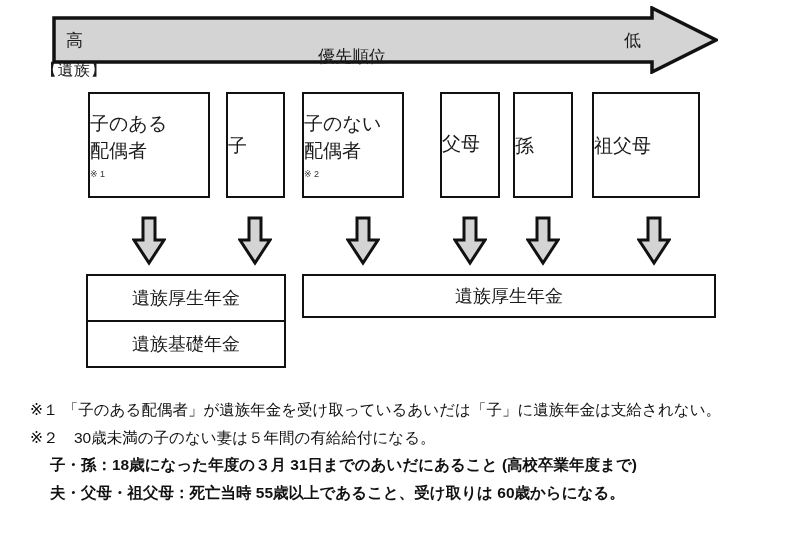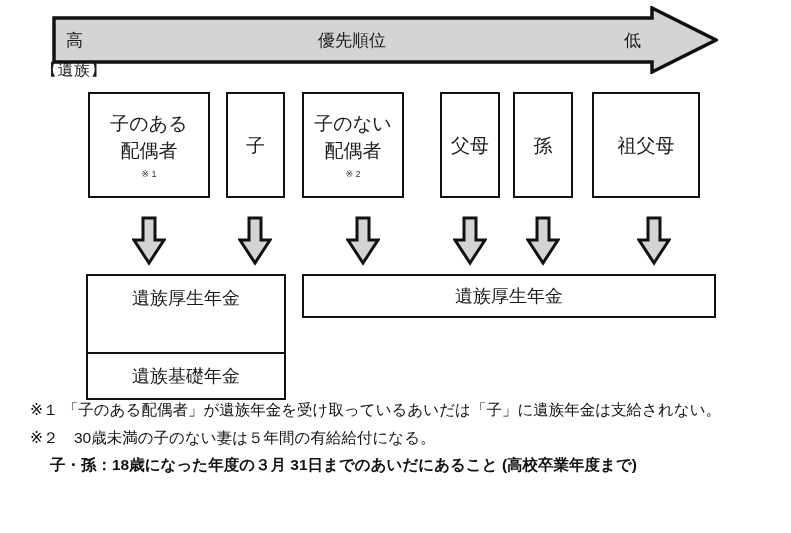--- a/index.html
+++ b/index.html
@@ -28,21 +28,21 @@
   .banner svg { display: block; }
   .banner-label {
     position: absolute;
     top: 20px;
     font-size: 17px;
     line-height: 30px;
     color: #1a1a1a;
     white-space: nowrap;
   }
   .banner-high { left: 14px; }
-  .banner-title { left: 0; width: 600px; text-align: center; }
+  .banner-title { left: 0; width: 600px; text-align: center; margin-top: 16px; }
   .banner-low { left: 572px; }
 
   
   .section-label {
     position: absolute;
     left: 41px;
     top: 60px;
     font-size: 16px;
     letter-spacing: 0.5px;
     white-space: nowrap;
@@ -52,41 +52,40 @@
   
   .box {
     position: absolute;
     top: 92px;
     height: 106px;
     border: 2.5px solid #111111;
     background: #ffffff;
     box-sizing: border-box;
     display: flex;
     flex-direction: column;
-    align-items: center;
     justify-content: center;
   }
   .box .line {
     font-size: 19px;
     line-height: 27px;
     white-space: nowrap;
   }
   .box .note {
     font-size: 9px;
     line-height: 14px;
     margin-top: 3px;
     color: #333333;
     white-space: nowrap;
   }
   .box.single { justify-content: center; }
 
   .box-1 { left: 88px;  width: 122px; }
   .box-2 { left: 226px; width: 59px;  }
   .box-3 { left: 302px; width: 102px; }
-  .box-4 { left: 440px; width: 60px;  }
+  .box-4 { left: 440px; width: 60px; font-family: Liberation Mono, monospace;  }
   .box-5 { left: 513px; width: 60px;  }
   .box-6 { left: 592px; width: 108px; }
 
   
   .arrow {
     position: absolute;
     top: 216px;
     width: 34px;
     height: 50px;
   }
@@ -111,21 +110,20 @@
   .pension-left .cell {
     height: 44px;
     display: flex;
     align-items: center;
     justify-content: center;
     font-size: 18px;
     white-space: nowrap;
   }
   .pension-left .cell + .cell {
     border-top: 2.5px solid #111111;
-    margin-top: 32px;
   }
   .pension-right {
     position: absolute;
     left: 302px;
     top: 274px;
     width: 414px;
     height: 44px;
     border: 2.5px solid #111111;
     box-sizing: border-box;
     background: #ffffff;
@@ -230,15 +228,16 @@
     <div class="cell">遺族厚生年金</div>
     <div class="cell">遺族基礎年金</div>
   </div>
 
   <div class="pension-right">遺族厚生年金</div>
 
   <div class="footnotes">
     <div class="fn">※１ 「子のある配偶者」が遺族年金を受け取っているあいだは「子」に遺族年金は支給されない。</div>
     <div class="fn">※２　30歳未満の子のない妻は５年間の有給給付になる。</div>
     <div class="fn indent">子・孫：18歳になった年度の３月 31日までのあいだにあること (高校卒業年度まで)</div>
+    <div class="fn indent">夫・父母・祖父母：死亡当時 55歳以上であること、受け取りは 60歳からになる。</div>
   </div>
 
 </div>
 
 </body></html>

